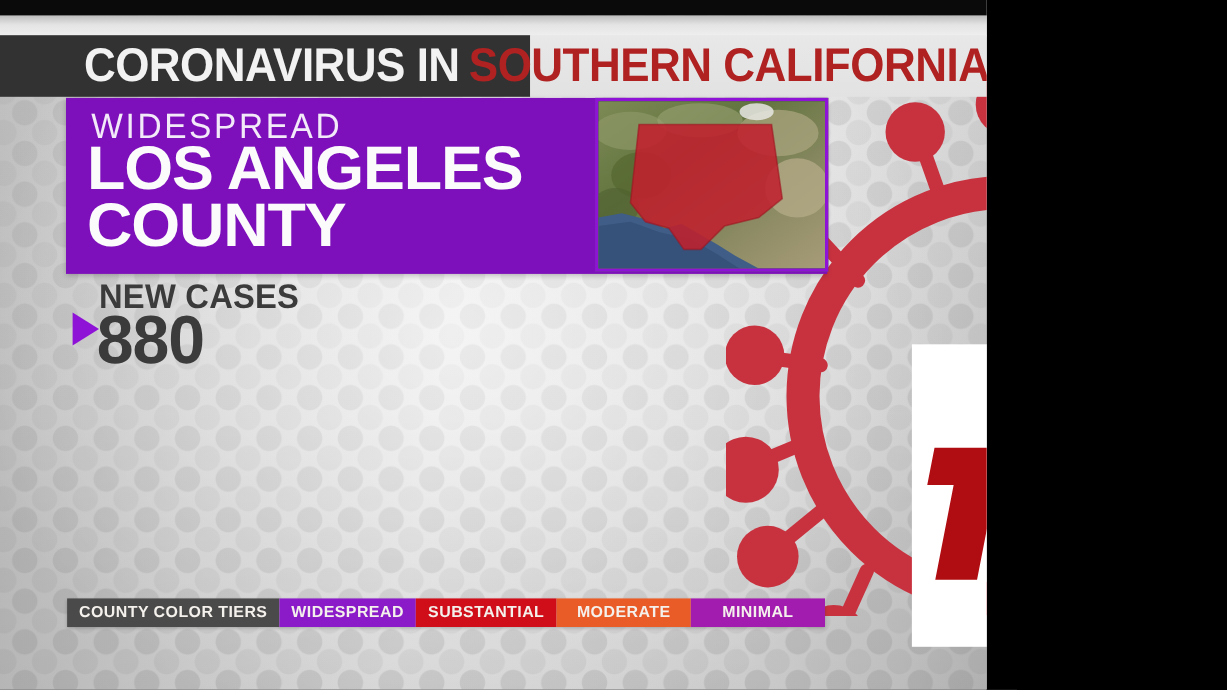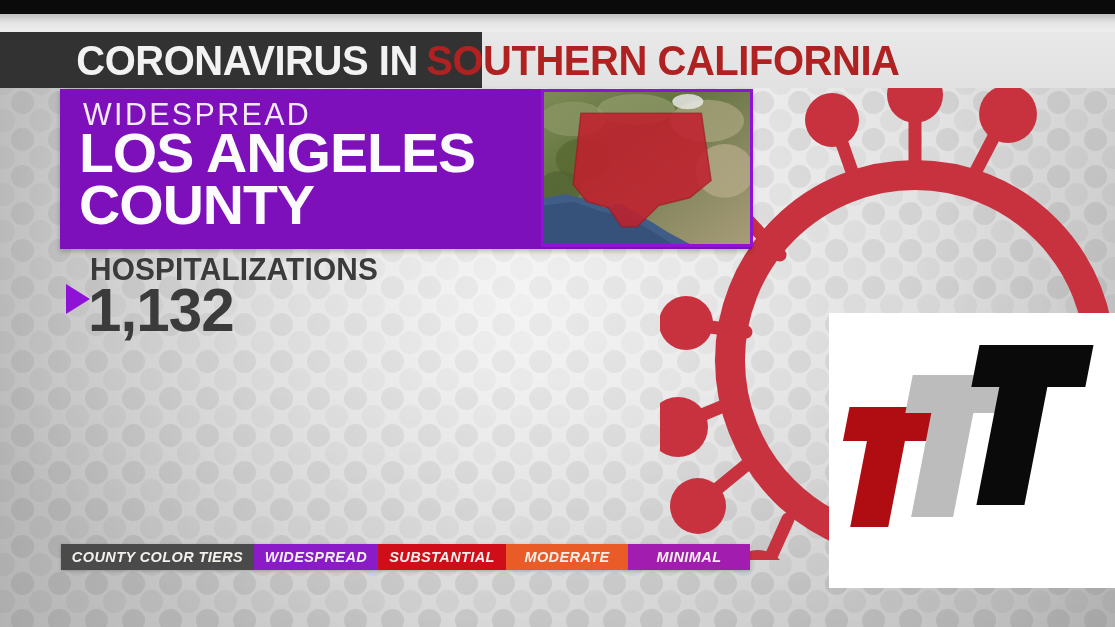--- a/index.html
+++ b/index.html
@@ -2,21 +2,21 @@
 <html><head>
 <meta charset="utf-8">
 <title>Coronavirus in Southern California</title>
 <style>
   * { margin:0; padding:0; box-sizing:border-box; }
   html,body { width:1115px; height:627px; overflow:hidden; background:#000; }
   body { font-family:"Liberation Sans", sans-serif; }
 
   #stage {
     position:relative;
-    width:1115px; height:627px;
+    width:897px; height:627px;
     overflow:hidden;
     background:#d9d9d9;
   }
 
   
   .bg-base {
     position:absolute; inset:0;
     background:
       linear-gradient(100deg,
         #b9b9b9 0%,
@@ -184,21 +184,20 @@
     box-shadow:0 1px 3px rgba(0,0,0,0.22);
   }
   .tier-seg {
     display:flex; align-items:center; justify-content:center;
     color:#f4f0ec;
     font-size:14.5px;
     font-weight:bold;
     letter-spacing:0.4px;
     white-space:nowrap;
     height:26px;
-    font-style:italic;
   }
 
   
   .logo-box {
     position:absolute;
     left:829px; top:313px;
     width:286px; height:275px;
     background:#ffffff;
     z-index:40;
   }
@@ -287,27 +286,27 @@
 
           <path d="M38,22 L162,22 L172,92 L150,110 L118,118 L96,140 L80,140 L66,120 L44,114 L30,96 Z" fill="#c0202e" opacity="0.88"></path>
           <path d="M38,22 L162,22 L172,92 L150,110 L118,118 L96,140 L80,140 L66,120 L44,114 L30,96 Z" fill="none" stroke="#9d1622" stroke-width="1.5" opacity="0.6"></path>
         </svg>
       </div>
     </div>
   </div>
 
   <div class="stats">
 
-
-
     <div class="stat">
       <span class="stat-arrow"></span>
-      <div class="stat-label">HOSPITALIZATIONS</div>
-      <div class="stat-value">1,132</div>
+      <div class="stat-label">NEW CASES</div>
+      <div class="stat-value">880</div>
     </div>
+
+
 
   </div>
 
   <div class="tierbar">
     <div class="tier-seg" style="background:#4a4a4a;width:193px;">COUNTY COLOR TIERS</div>
     <div class="tier-seg" style="background:#8b1bc9;width:124px;">WIDESPREAD</div>
     <div class="tier-seg" style="background:#cf0e1a;width:128px;">SUBSTANTIAL</div>
     <div class="tier-seg" style="background:#ea5c27;width:122px;">MODERATE</div>
     <div class="tier-seg" style="background:#a21caf;width:122px;">MINIMAL</div>
   </div>

